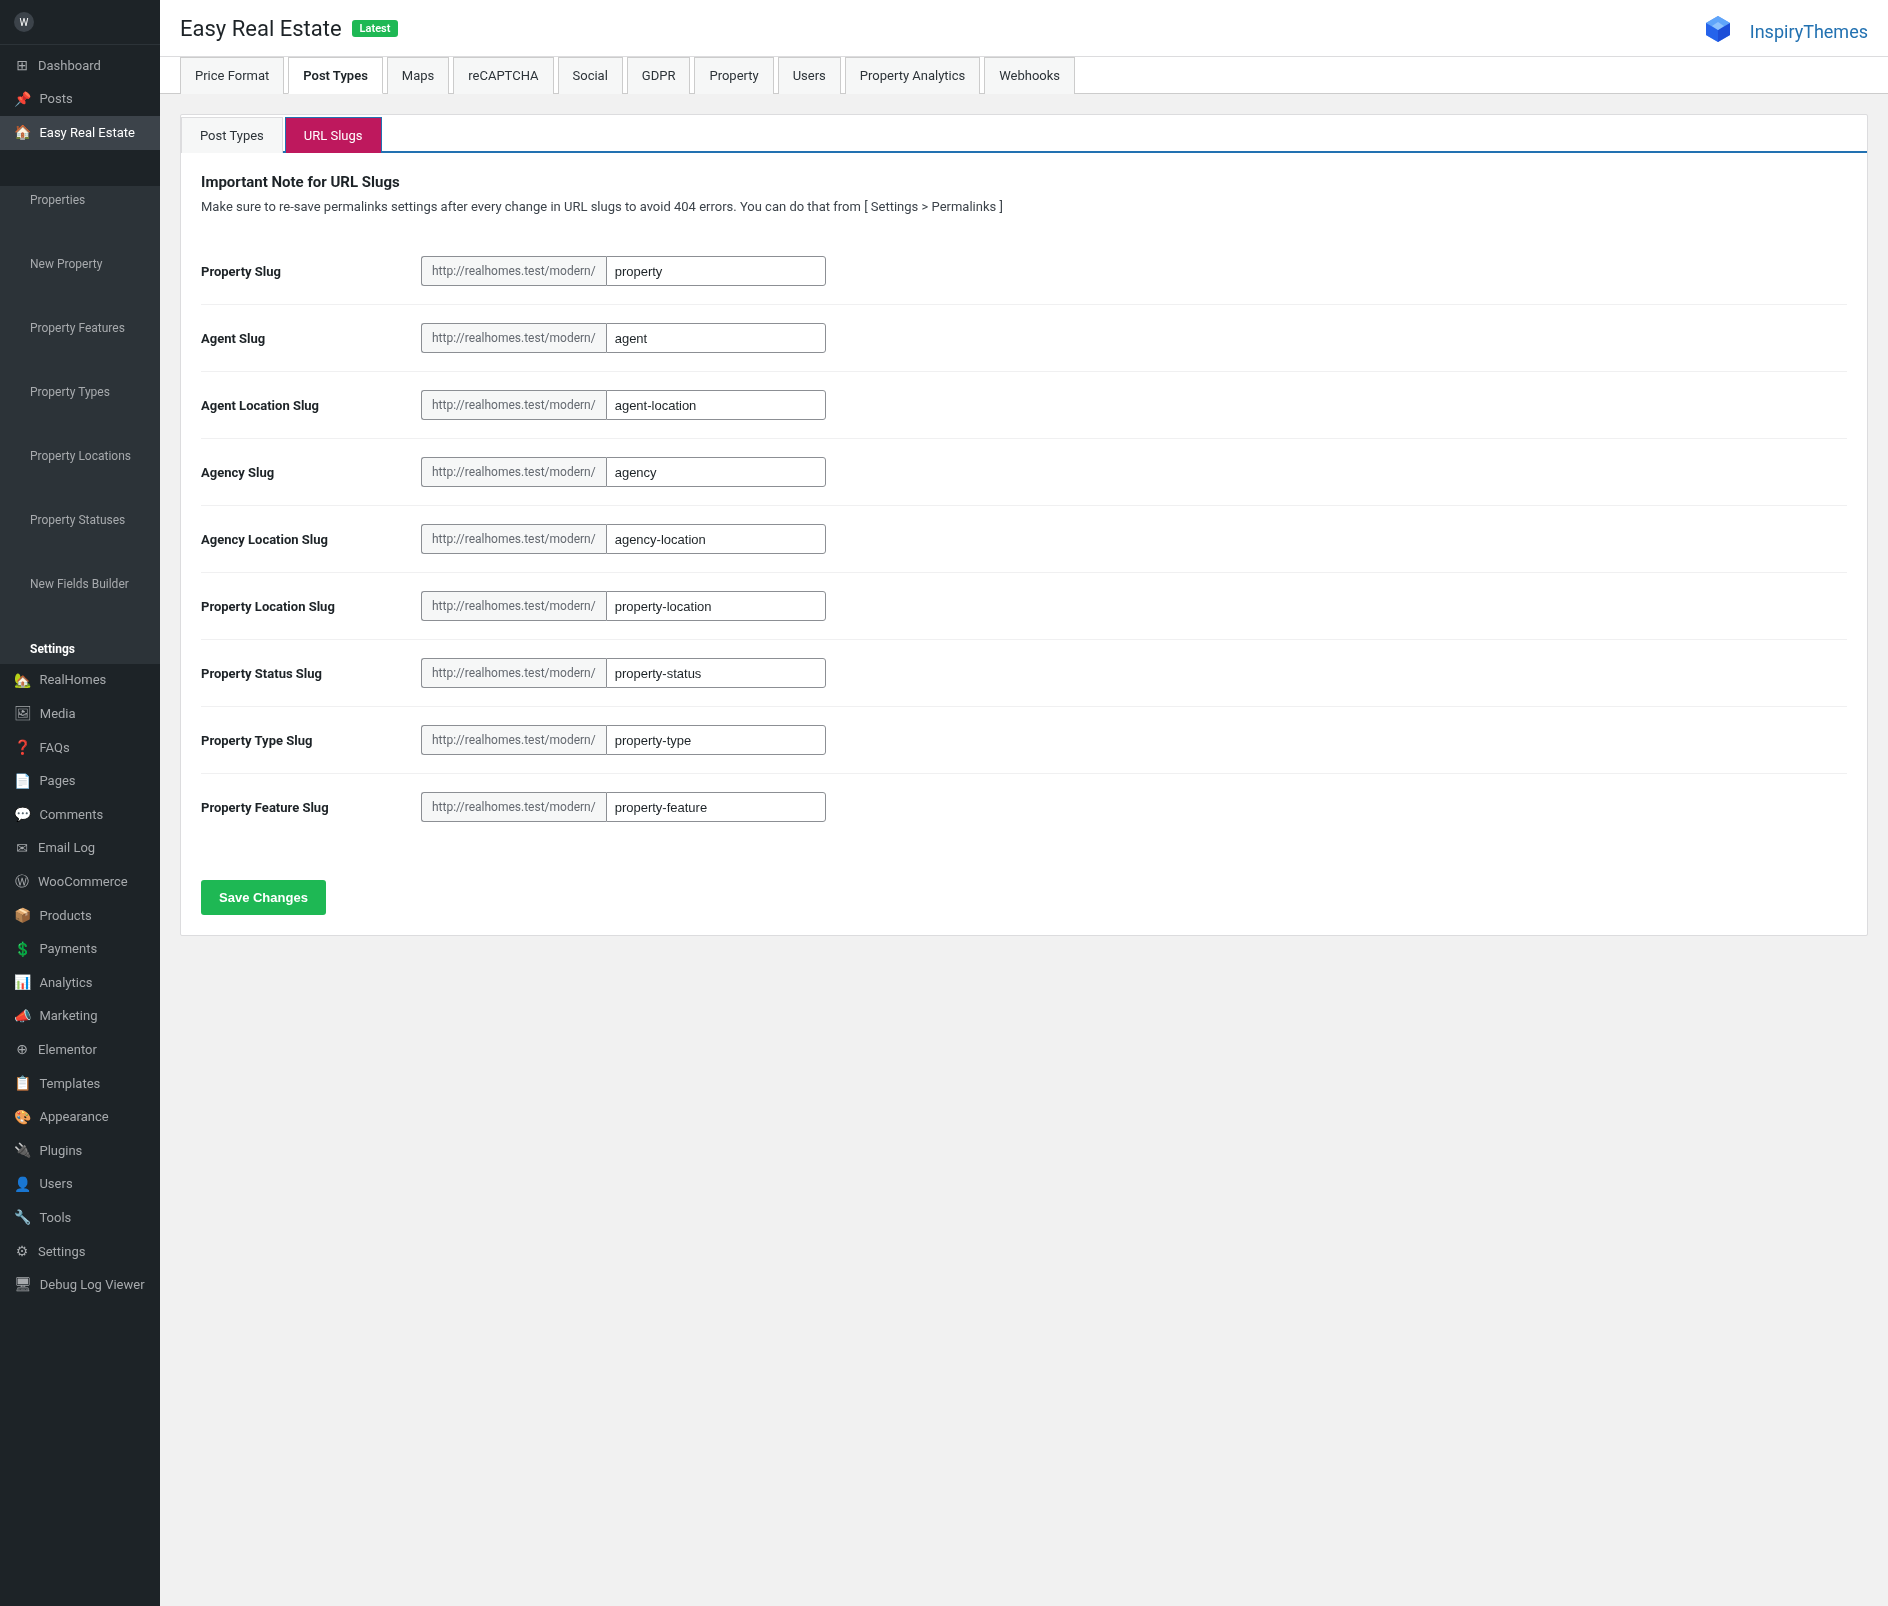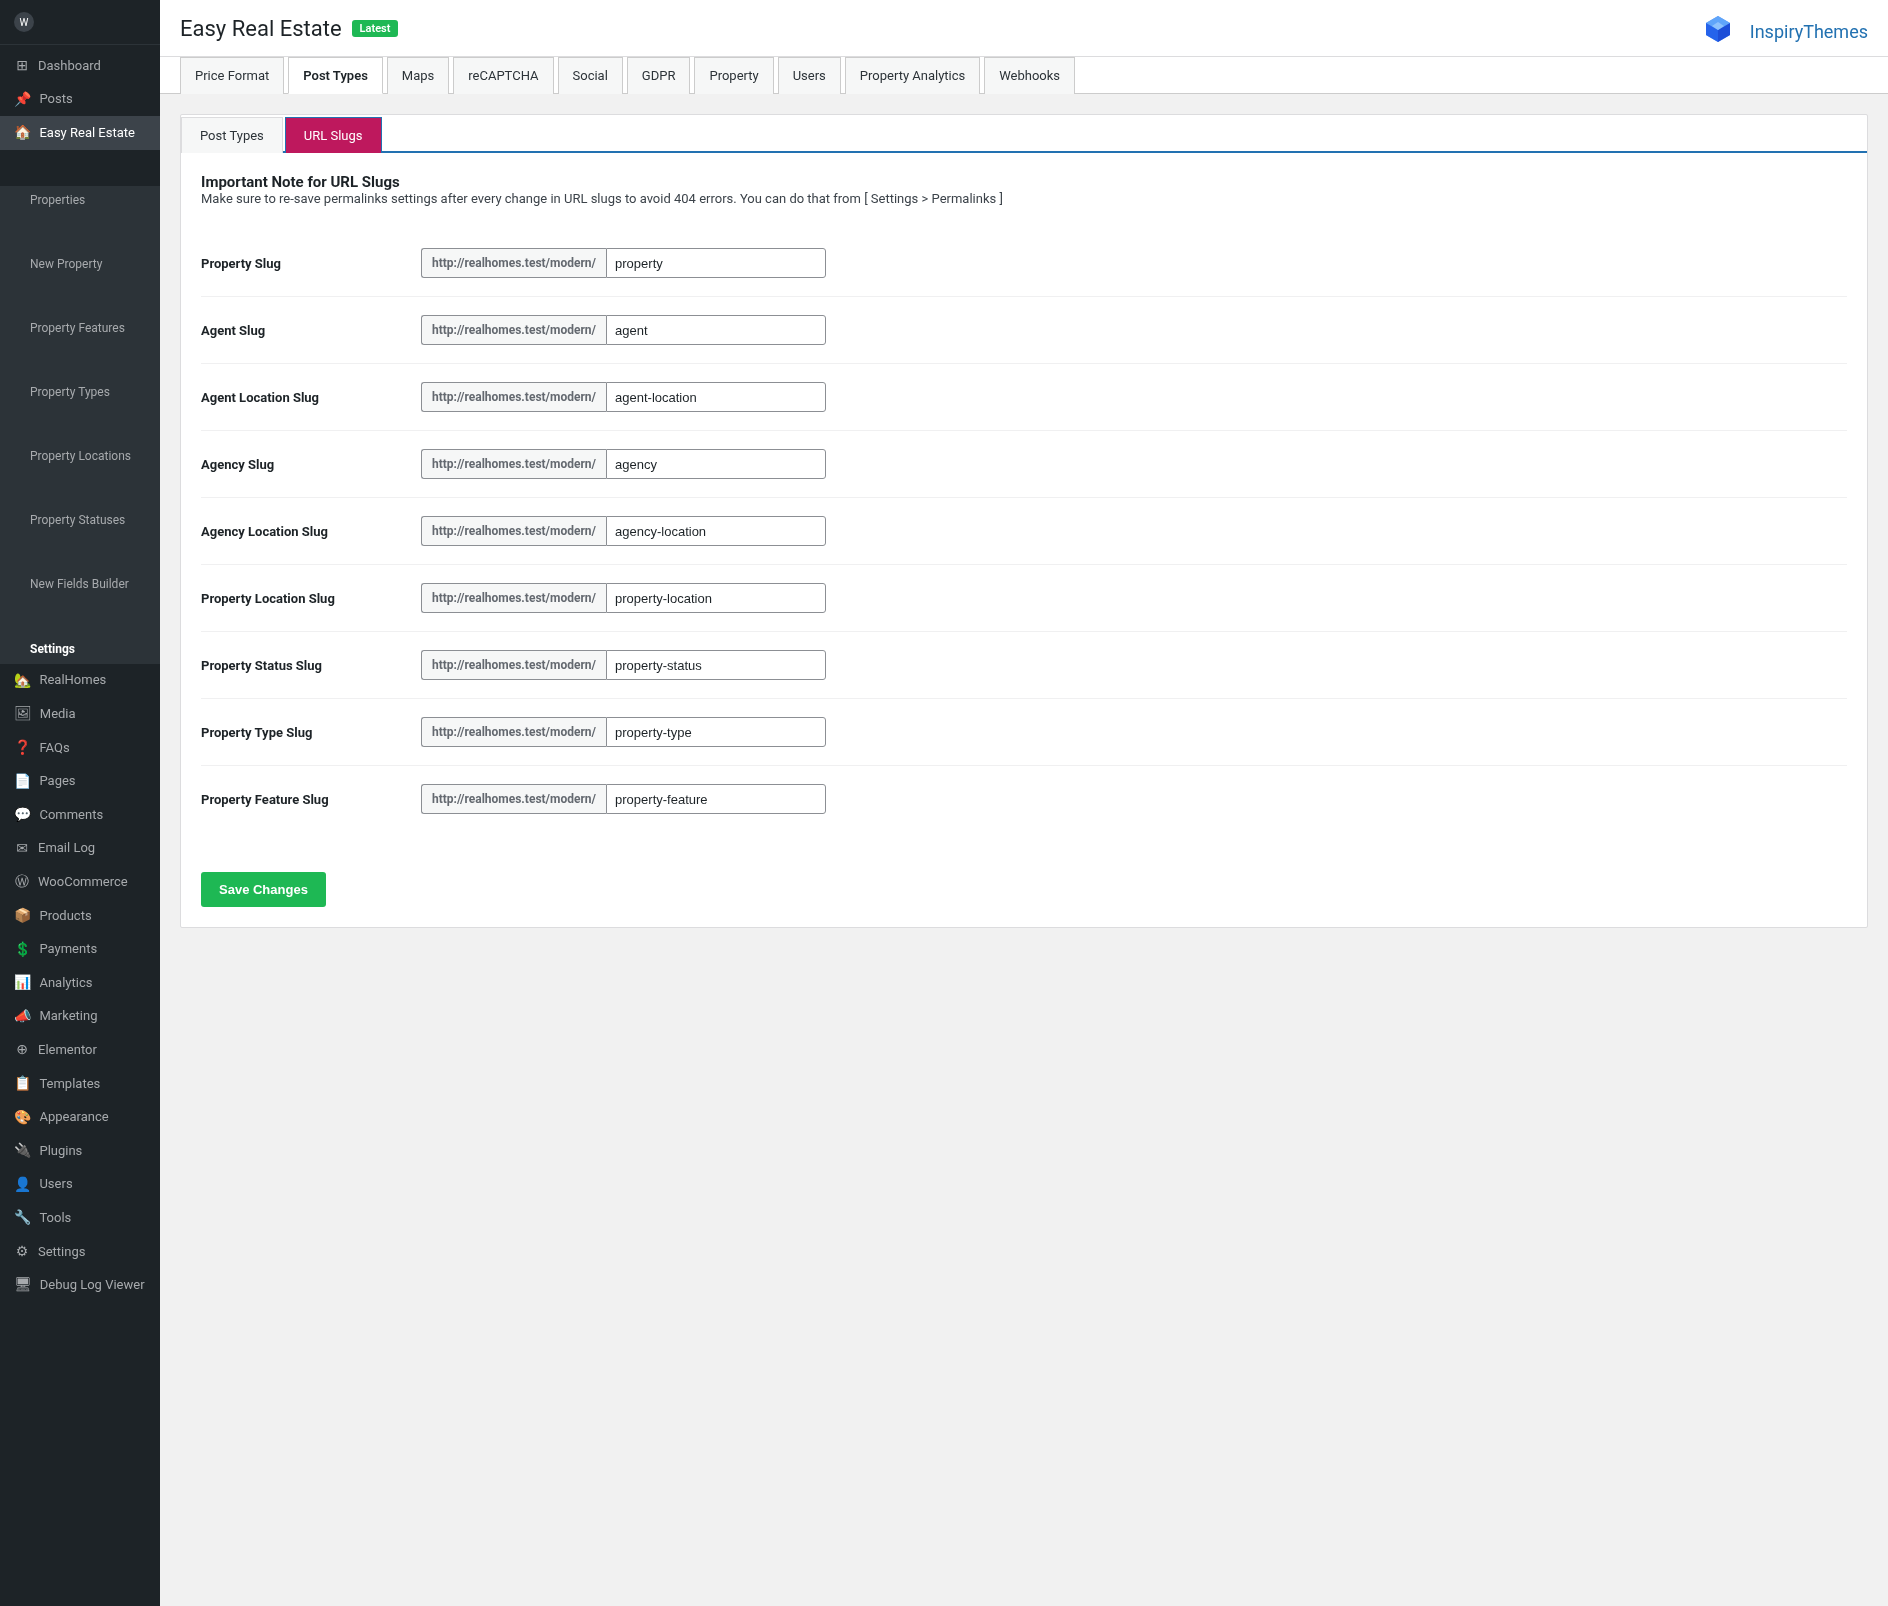--- a/index.html
+++ b/index.html
@@ -130,21 +130,21 @@
     .tab-secondary.active {
       background: #be185d;
       color: #fff;
       border-color: #2271b1;
     }
 
     .content-inner { padding: 20px; }
 
     
     .note-box { margin-bottom: 24px; }
-    .note-title { font-size: 15px; font-weight: 700; color: #1d2327; margin-bottom: 0; }
+    .note-title { font-size: 15px; font-weight: 700; color: #1d2327; margin-bottom: 8px; }
     .note-text { font-size: 13px; color: #3c434a; }
 
     
     .form-row {
       display: flex;
       align-items: center;
       padding: 18px 0;
       border-bottom: 1px solid #f0f0f1;
     }
     .form-row:last-of-type { border-bottom: none; align-items: center; }
@@ -161,21 +161,21 @@
     .field-prefix {
       background: #f6f7f7;
       border: 1px solid #8c8f94;
       border-right: none;
       padding: 8px 10px;
       font-size: 12px;
       color: #646970;
       white-space: nowrap;
       border-radius: 3px 0 0 3px;
       height: 30px;
-      display: flex; align-items: center; font-weight: bold;
+      display: flex; align-items: center;
     }
     .field-input {
       border: 1px solid #8c8f94;
       border-radius: 0 3px 3px 0;
       padding: 4px 8px;
       font-size: 13px;
       color: #1d2327;
       width: 220px;
       height: 30px;
       outline: none;

